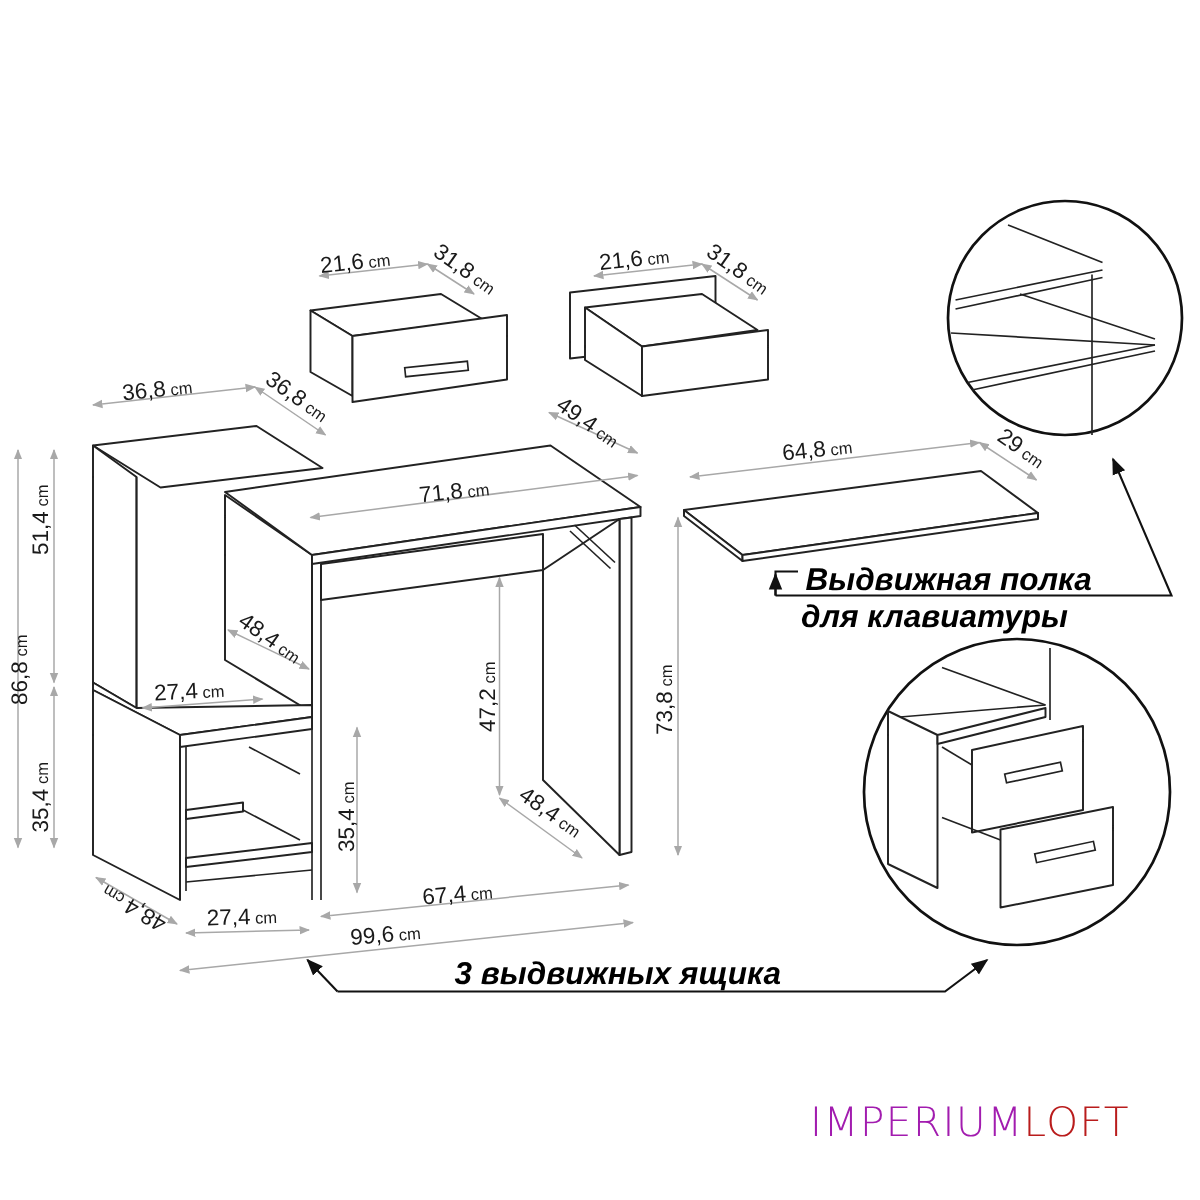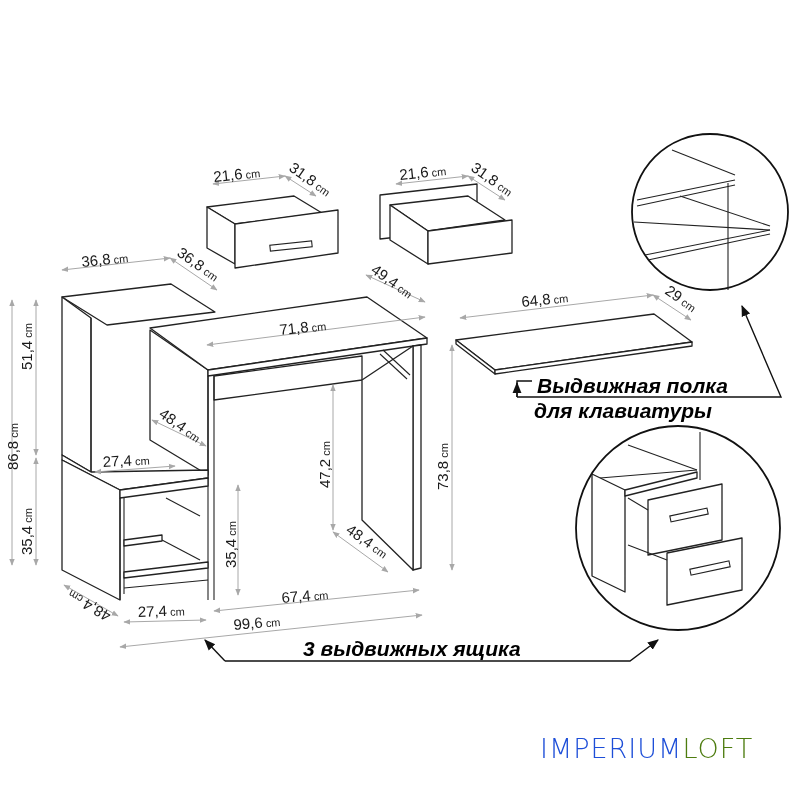--- a/index.html
+++ b/index.html
@@ -8,22 +8,22 @@
   svg { position: absolute; left: 0; top: 0; }
   .ln { stroke: #222; stroke-width: 1.3; fill: #fff; stroke-linejoin: round; }
   .ln2 { stroke: #222; stroke-width: 1.1; fill: none; }
   .dim { stroke: #a8a8a8; stroke-width: 1; fill: none; }
   .lbl { font-family: "Liberation Sans", sans-serif; font-size: 15px; fill: #1a1a1a; }
   .unit { font-size: 11px; }
   .callout { font-family: "Liberation Sans", sans-serif; font-weight: bold; font-style: italic; font-size: 21px; fill: #000; }
   .arrow { stroke: #111; stroke-width: 1.4; fill: none; }
   .logo { position: absolute; left: 540px; top: 733px; font-family: "DejaVu Sans", sans-serif;
           font-size: 27px; letter-spacing: 1px; font-weight: 300; }
-  .logo .a { color: #1d4ed8; }
-  .logo .b { color: #4d7c0f; }
+  .logo .a { color: #a21caf; }
+  .logo .b { color: #b91c1c; }
 </style>
 </head>
 <body>
 
 <svg width="800" height="800" viewBox="0 0 800 800">
   <defs>
     <marker id="ah" viewBox="0 0 10 10" refX="9" refY="5" markerWidth="7" markerHeight="7" orient="auto-start-reverse">
       <path d="M0,1 L10,5 L0,9 z" fill="#a8a8a8"></path>
     </marker>
     <marker id="bk" viewBox="0 0 10 10" refX="9" refY="5" markerWidth="8" markerHeight="8" orient="auto">

